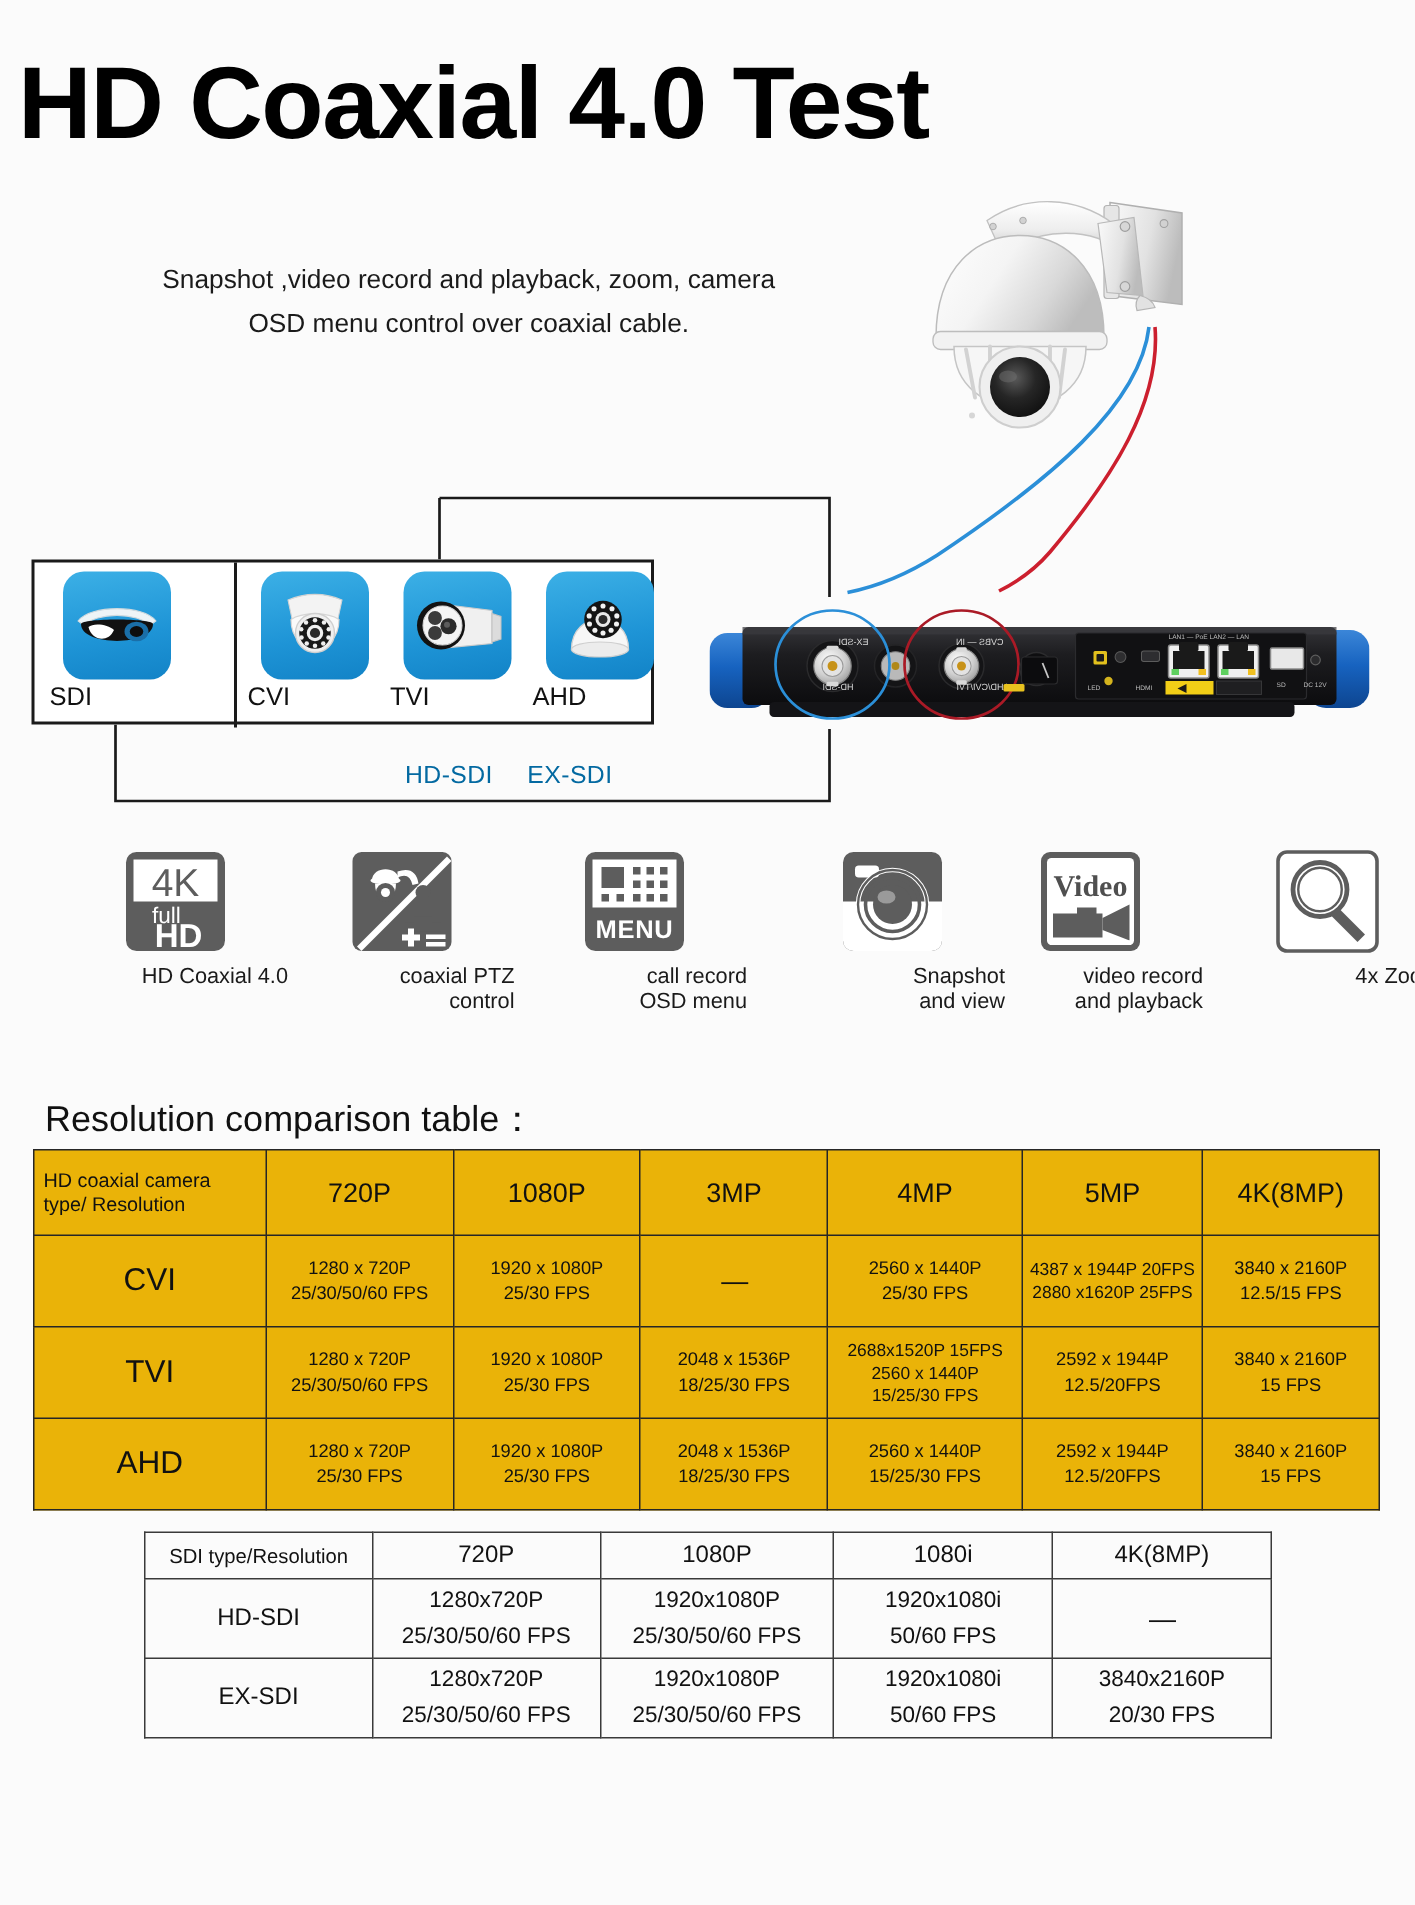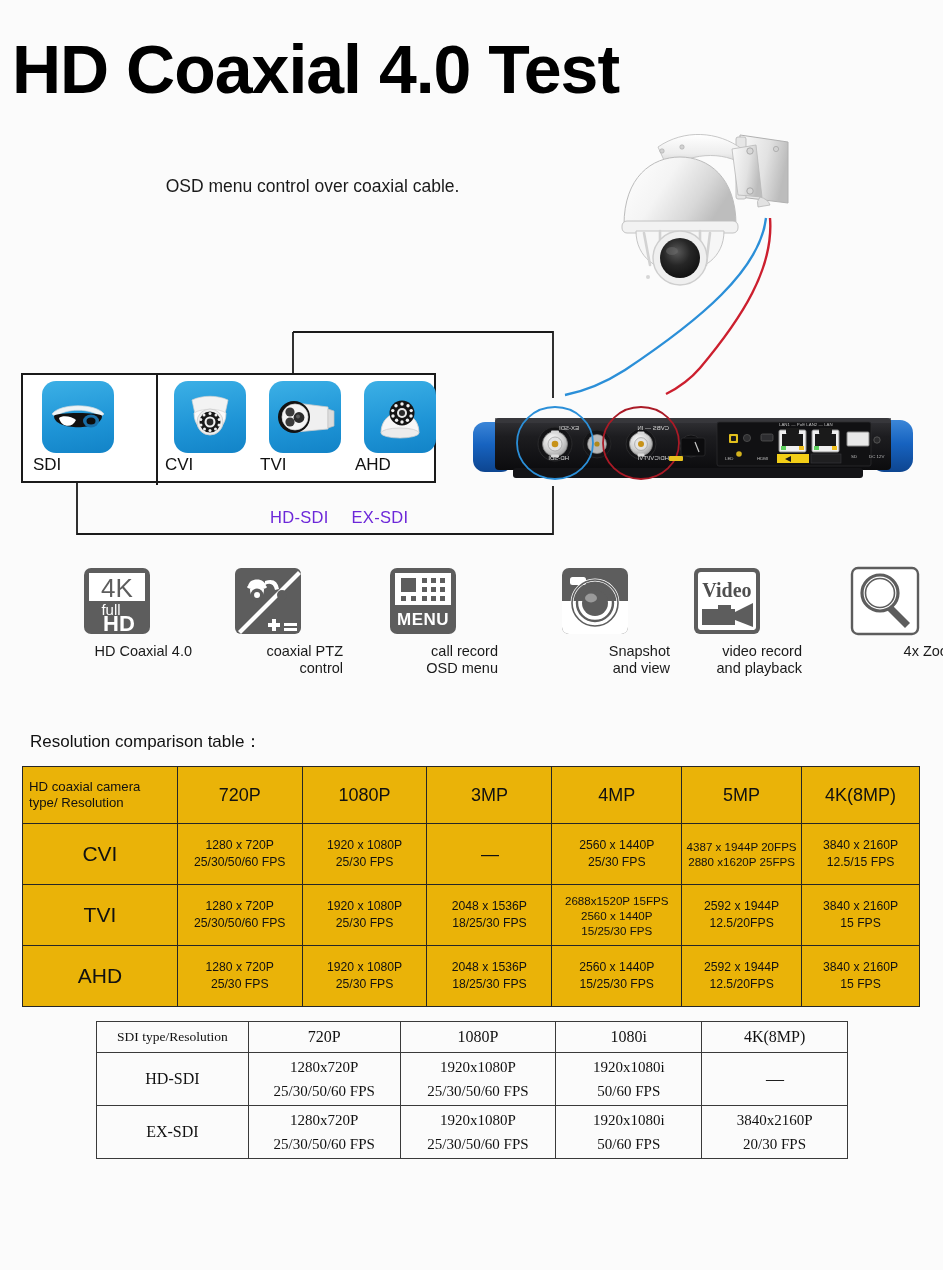--- a/index.html
+++ b/index.html
@@ -61,21 +61,21 @@
   
   .g-bullet { position:absolute; left:5px; top:18px; width:62px; height:36px; }
   
   .g-dome { position:absolute; left:11px; top:12px; width:50px; height:48px; }
 
   
   .lines { position:absolute; left:0; top:0; width:943px; height:1270px; }
 
   .sdi-labels {
     position:absolute; left:270px; top:508px;
-    font-size:16.5px; color:#6d28d9; letter-spacing:0.3px;
+    font-size:16.5px; color:#0369a1; letter-spacing:0.3px;
   }
   .sdi-labels span { margin-right:18px; }
 
   
   .tester { position:absolute; left:473px; top:398px; width:440px; height:88px; }
 
   
   .features {
     position:absolute; left:20px; top:565px; width:903px; height:125px;
   }
@@ -83,21 +83,21 @@
     position:absolute; top:0; width:150px; text-align:center;
   }
   .feat-ico {
     width:72px; height:72px; margin:0 auto 6px auto; position:relative;
   }
   .feat-cap { font-size:14.5px; line-height:17px; color:#1a1a1a;text-align:right; }
 
   
   .tbl-heading {
     position:absolute; left:30px; top:730px;
-    font-size:17px; color:#111;
+    font-size:24px; color:#111;
   }
 
   
   table { border-collapse:collapse; }
   .t-main {
     position:absolute; left:22px; top:766px; width:898px;
     background:#eab308;
   }
   .t-main td, .t-main th {
     border:1.6px solid #262626;
@@ -114,33 +114,34 @@
   .t-main .cell.tight { font-size:11.6px; line-height:15px; }
   .dash { font-size:18px; letter-spacing:-1px; }
 
   
   .t-sdi {
     position:absolute; left:96px; top:1021px; width:752px;
     background:#fbfbfb;
   }
   .t-sdi td {
     border:1.6px solid #3a3a3a;
-    text-align:center; vertical-align:middle; padding:2px 1px;font-family:Liberation Serif, serif;
+    text-align:center; vertical-align:middle; padding:2px 1px;
   }
   .t-sdi .h1 { font-size:13.5px; }
   .t-sdi .h { font-size:16px; }
   .t-sdi .rn { font-size:16px; }
   .t-sdi .c { font-size:15px; line-height:24px; }
 </style>
 </head>
 <body>
 
 <div class="title">HD Coaxial 4.0 Test</div>
 
 <div class="intro">
+  <div>Snapshot ,video record and playback, zoom, camera</div>
   <div>OSD menu control over coaxial cable.</div>
 </div>
 
 <div class="ptz-wrap">
   <svg viewBox="0 0 230 205" width="230" height="205">
     <defs>
       <linearGradient id="domeG" x1="0" y1="0" x2="1" y2="0.4">
         <stop offset="0%" stop-color="#ffffff"></stop>
         <stop offset="45%" stop-color="#f4f4f4"></stop>
         <stop offset="78%" stop-color="#d8d8d8"></stop>

